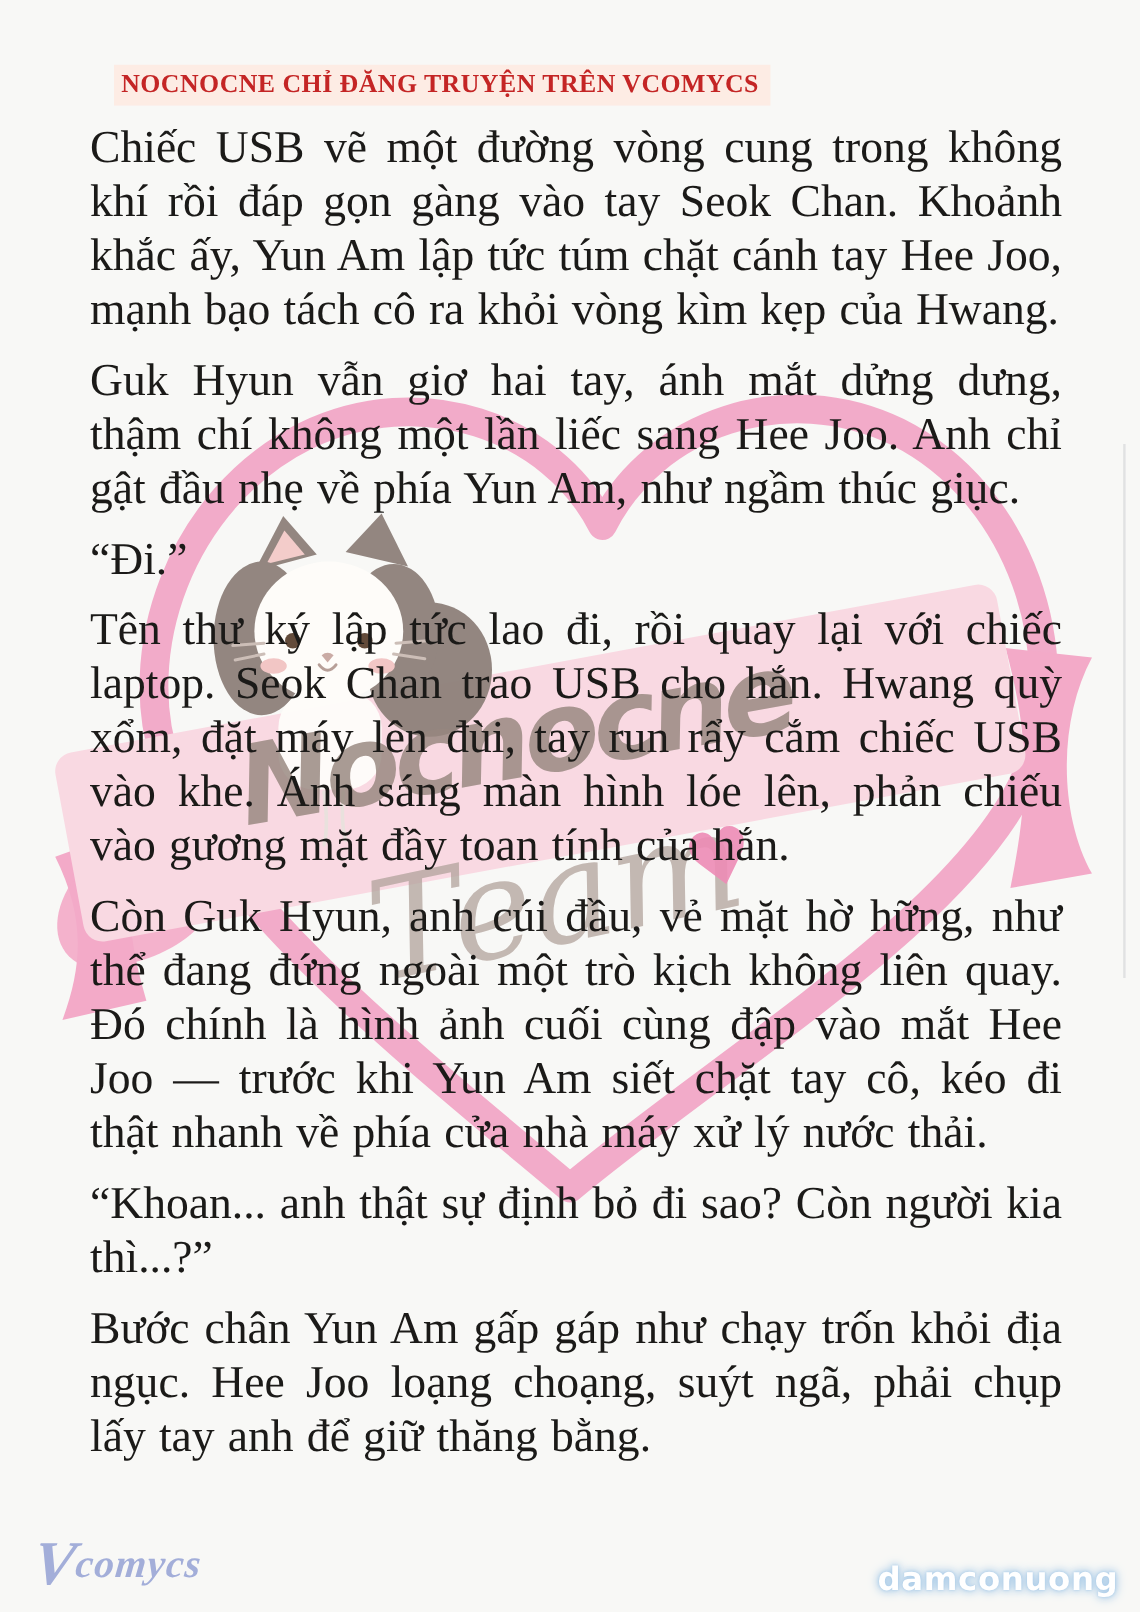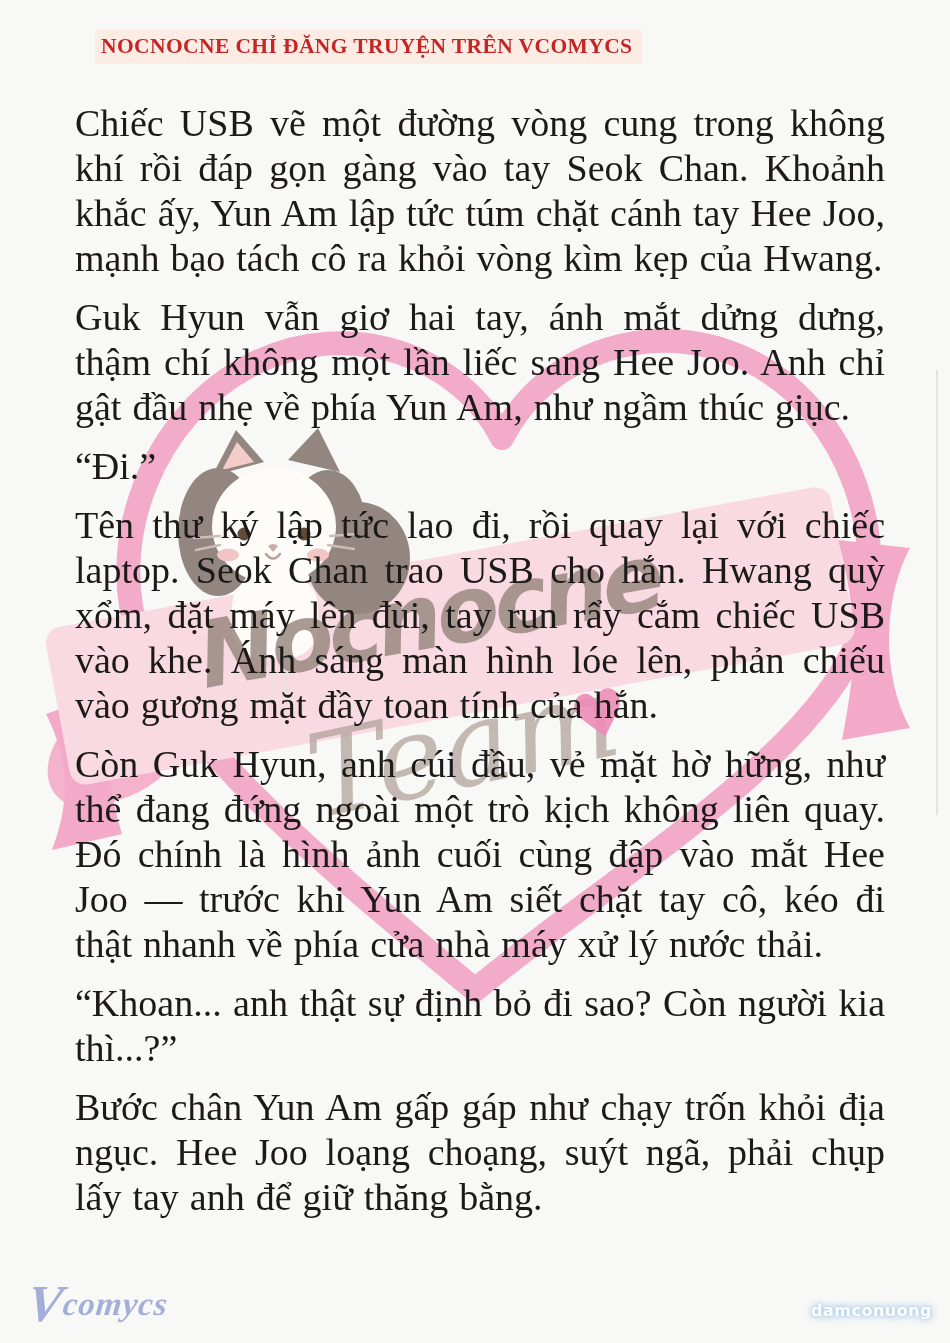--- a/index.html
+++ b/index.html
@@ -7,21 +7,21 @@
     width:950px;height:1343px;position:relative;overflow:hidden;
     background:var(--page-bg,#f8f8f6);
     font-family:"Liberation Serif","DejaVu Serif",serif;
   }
   
   .watermark{position:absolute;left:0;top:0;width:950px;height:1343px;z-index:0;}
   .scan-line{position:absolute;left:936px;top:370px;width:2px;height:445px;
     background:rgba(120,130,140,.18);z-index:0;}
   
   .header-notice{
-    position:absolute;left:95px;top:30px;z-index:3;
+    position:absolute;left:95px;top:54px;z-index:3;
     background:var(--header-bg,#fdece4);
     color:var(--header-red,#c42525);
     font-weight:bold;font-size:21.5px;letter-spacing:.4px;
     padding:4px 10px 5px 6px;white-space:nowrap;
   }
   
   .story{
     position:absolute;left:75px;top:101px;width:810px;z-index:2;
     color:var(--text,#1b1a18);
     font-size:38px;line-height:45px;
@@ -36,21 +36,21 @@
     color:var(--logo-blue,#a3aed9);
     white-space:nowrap;line-height:1;
   }
   .site-logo .logo-v{font-size:52px;color:var(--logo-blue,#a3aed9);
     display:inline-block;transform:skewX(-8deg);}
   .site-logo .logo-rest{font-size:33px;letter-spacing:1px;vertical-align:6px;
     display:inline-block;transform:skewX(-6deg);}
   .credit{
     position:absolute;right:18px;top:1301px;z-index:3;
     font-family:"DejaVu Sans","Liberation Sans",sans-serif;
-    font-weight:bold;font-size:16px;letter-spacing:.5px;
+    font-weight:bold;font-size:27px;letter-spacing:.5px;
     color:var(--credit-white,#ffffff);
     text-shadow:0 0 2px var(--credit-glow,#a9cbe8),0 0 6px var(--credit-glow,#a9cbe8),
                 0 0 10px var(--credit-glow,#a9cbe8);
     margin-left:16px;
   }
 </style>
 </head>
 <body>
 
 <svg class="watermark" viewBox="0 0 950 1343" xmlns="http://www.w3.org/2000/svg">

